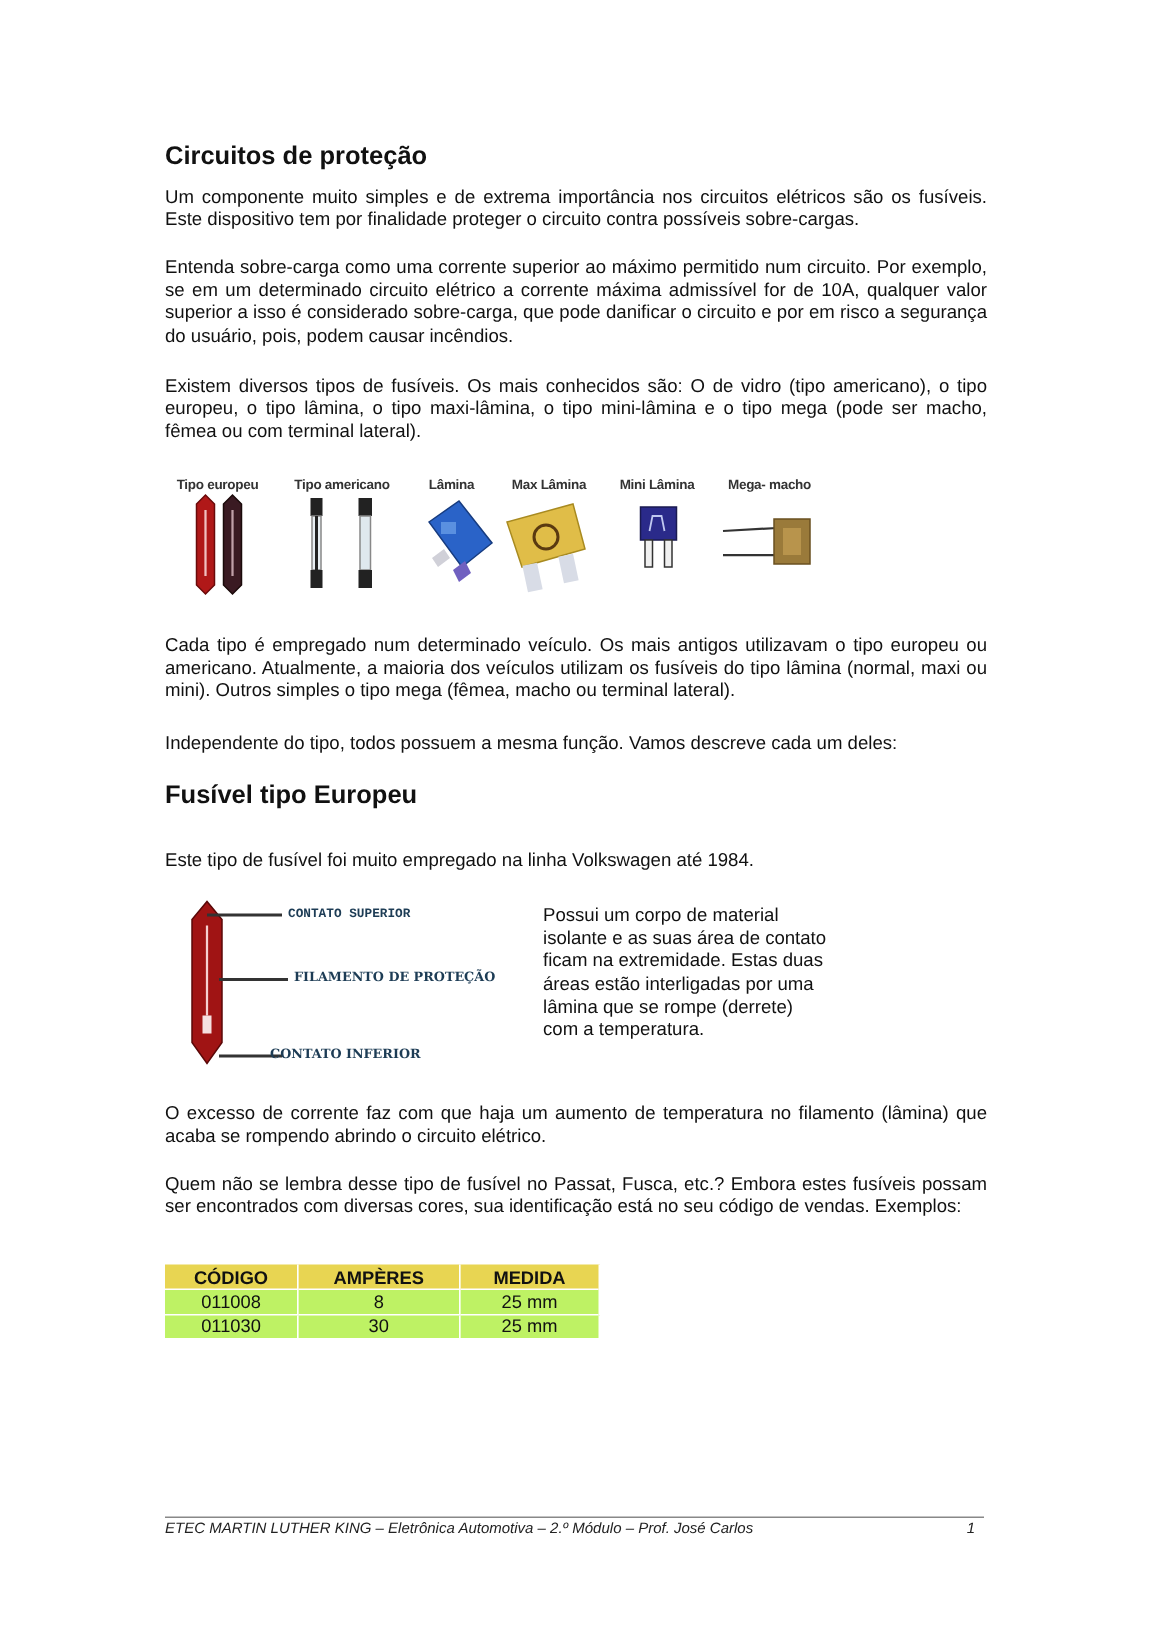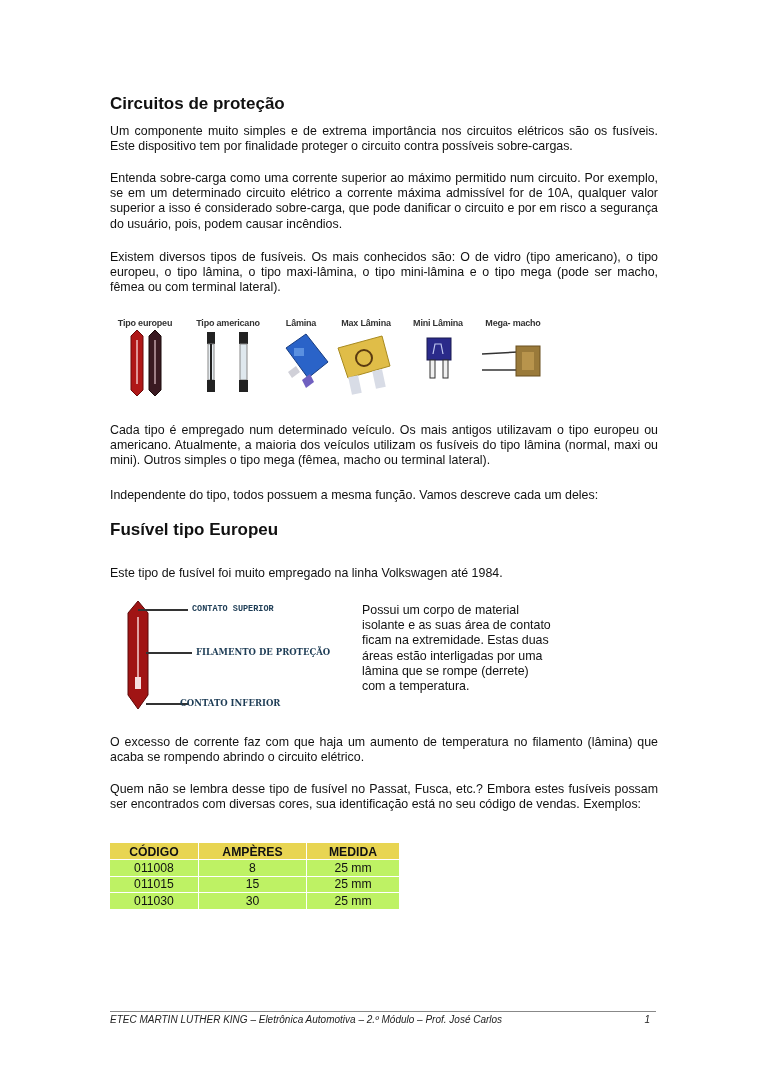--- a/index.html
+++ b/index.html
@@ -137,25 +137,20 @@
         <th class="c3">MEDIDA</th>
       </tr>
     </thead>
     <tbody>
       <tr>
         <td>011008</td>
         <td>8</td>
         <td>25 mm</td>
       </tr>
       <tr>
-        <td>011015</td>
-        <td>15</td>
-        <td>25 mm</td>
-      </tr>
-      <tr>
         <td>011030</td>
         <td>30</td>
         <td>25 mm</td>
       </tr>
     </tbody>
   </table>
 
   <div class="footer-line"></div>
   <div class="footer">
     <span>ETEC MARTIN LUTHER KING – Eletrônica Automotiva – 2.º Módulo – Prof. José Carlos</span>

